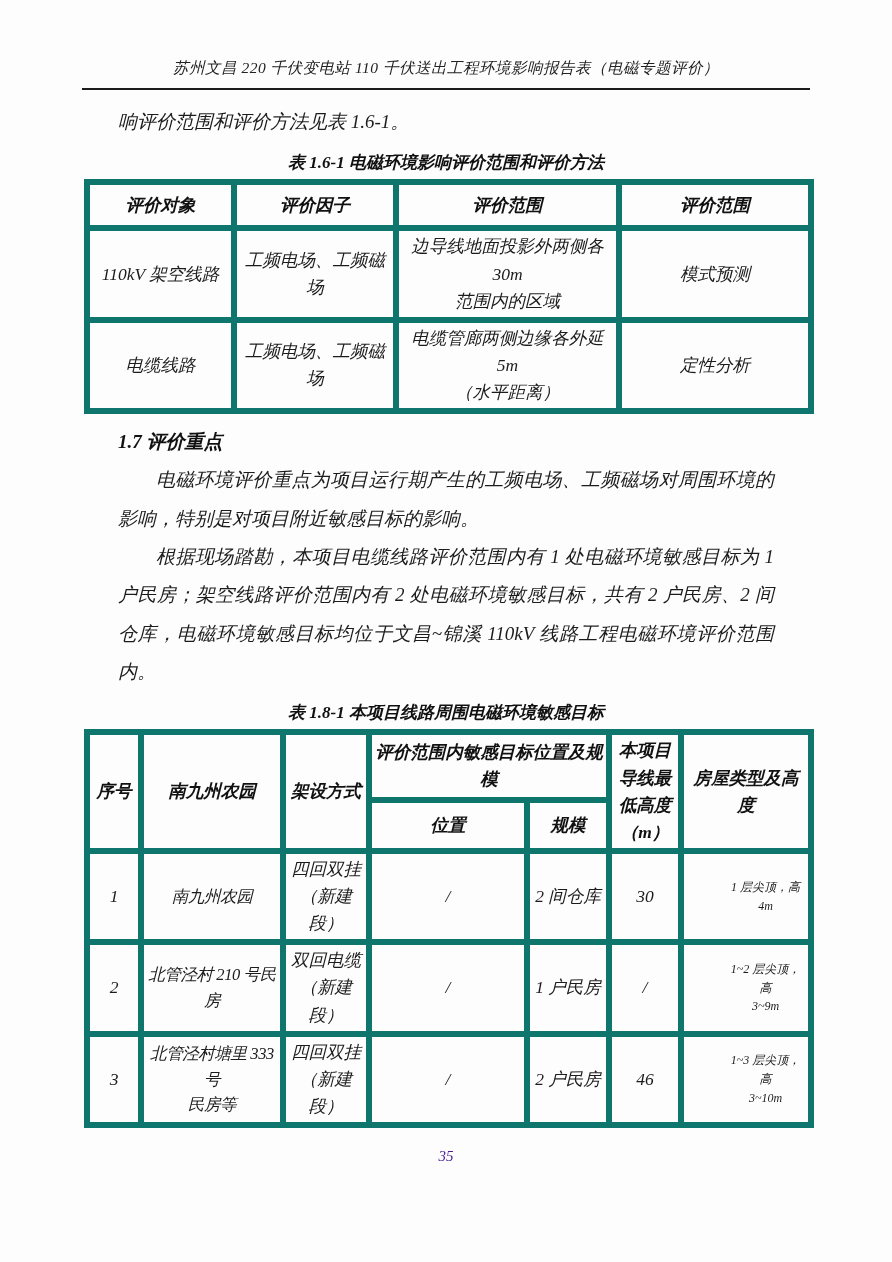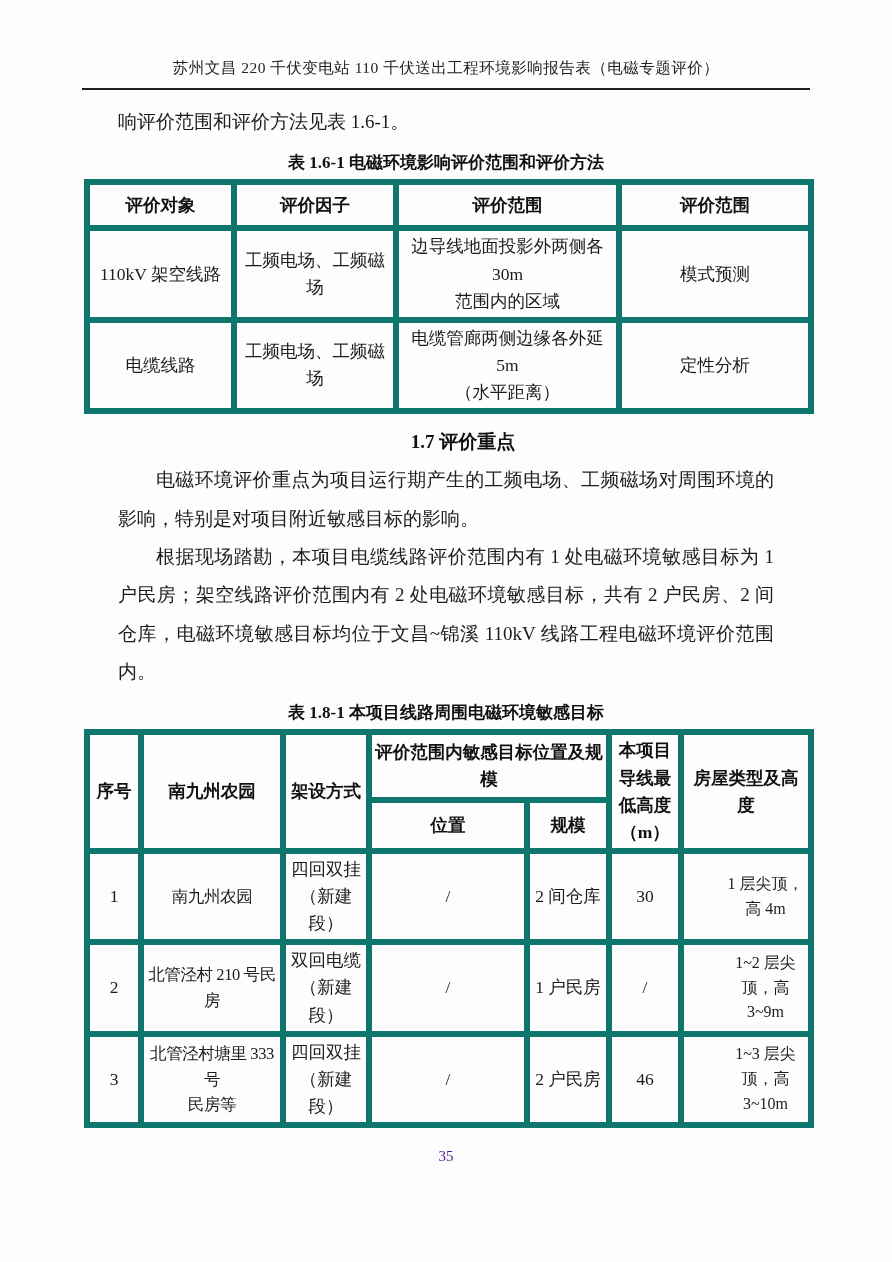--- a/index.html
+++ b/index.html
@@ -9,20 +9,21 @@
   }
   .page {
     position: relative;
     width: 892px;
     height: 1262px;
     background: #fdfdfd;
     font-family: "Liberation Serif", "DejaVu Serif", serif;
     color: #1f1f1f;
     overflow: hidden;
     box-sizing: border-box;
+    font-style: italic;
   }
   .doc-header-title {
     padding-top: 58px;
     text-align: center;
     font-size: 15.5px;
     letter-spacing: 0.5px;
     color: #222;
   }
   .doc-header-rule {
     height: 0;
@@ -69,28 +70,28 @@
     line-height: 1.55;
     font-weight: normal;
   }
   table.t th { font-weight: bold; color: #111; }
   table.t1 thead th { height: 36px; border-bottom: 2.5px solid #151515; }
   table.t1 tbody td { height: 54px; }
   table.t2 tr.h-top th { height: 32px; }
   table.t2 tr.h-bot th { height: 38px; margin-left: 48px; }
   table.t2 td { height: 52px; }
   table.t2 td.cell-name { font-size: 16.5px; letter-spacing: -0.4px; }
-  table.t2 td.cell-house { font-size: 16px; padding-left: 42px; }
+  table.t2 td.cell-house { font-size: 12px; padding-left: 42px; }
   .section-heading {
     font-size: 19px;
     font-weight: bold;
     color: #111;
     margin: 13px 0 6px 34px;
   }
-  .sp-after-table { margin-top: 15px; text-align: center; }
+  .sp-after-table { margin-top: 15px; }
   .page-number {
     position: absolute;
     left: 0;
     right: 0;
     top: 1148px;
     text-align: center;
     font-size: 15px;
     color: #4c1d95;
   }
 </style>

